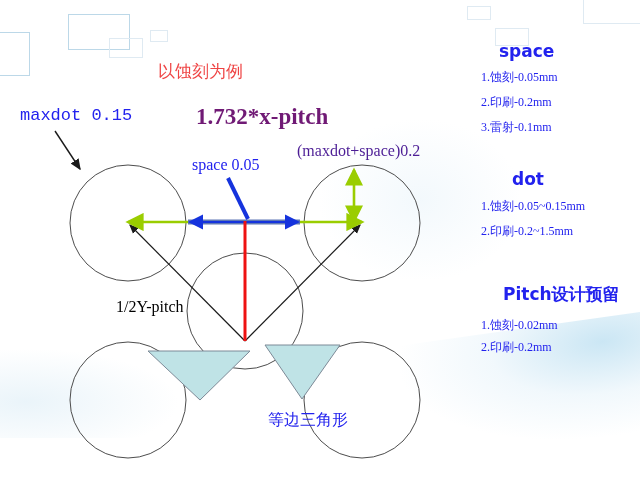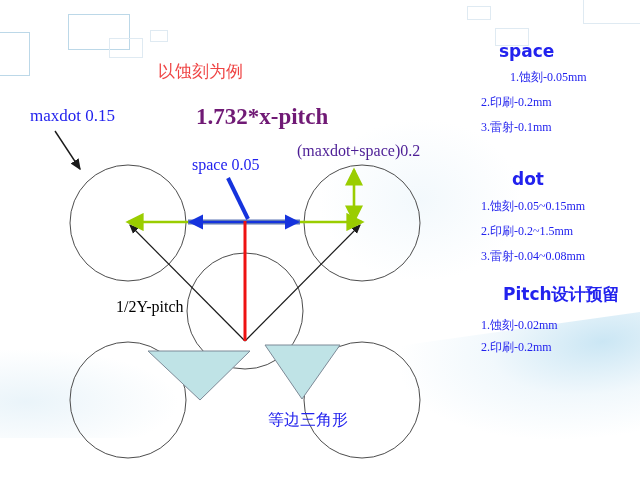--- a/index.html
+++ b/index.html
@@ -64,22 +64,23 @@
   }
   .t-blue   { color: #2222ee; }
 
   .lbl-example {
     left: 158px; top: 62px;
     font-size: 17px;
     color: #ef4444;
     font-family: "DejaVu Sans", sans-serif;
   }
   .lbl-maxdot {
-    left: 30px; top: 106px;
+    left: 20px; top: 106px;
     font-size: 17px;
+    font-family: Liberation Mono, monospace;
   }
   .lbl-pitchmul {
     left: 196px; top: 104px;
     font-size: 23px;
     color: #701a75;
     font-weight: bold;
   }
   .lbl-space005 {
     left: 192px; top: 156px;
     font-size: 16px;
@@ -212,27 +213,26 @@
     <span class="t-blue">space 0.05</span>
   </div>
 
   <div class="lbl lbl-maxspace">(maxdot+space)0.2</div>
 
   <div class="lbl lbl-halfy">1/2Y-pitch</div>
 
   <div class="lbl lbl-tri-right">等边三角形</div>
 
   <div class="rc-head" style="left:499px; top:41px;">space</div>
-  <div class="rc-item" style="left:510px; top:69px;">1.蚀刻-0.05mm</div>
+  <div class="rc-item" style="left:481px; top:69px;">1.蚀刻-0.05mm</div>
   <div class="rc-item" style="left:481px; top:94px;">2.印刷-0.2mm</div>
   <div class="rc-item" style="left:481px; top:119px;">3.雷射-0.1mm</div>
 
   <div class="rc-head" style="left:512px; top:169px;">dot</div>
   <div class="rc-item" style="left:481px; top:198px;text-align:center;">1.蚀刻-0.05~0.15mm</div>
   <div class="rc-item" style="left:481px; top:223px;">2.印刷-0.2~1.5mm</div>
-  <div class="rc-item" style="left:481px; top:248px;">3.雷射-0.04~0.08mm</div>
 
   <div class="rc-head" style="left:503px; top:283px;">Pitch设计预留</div>
   <div class="rc-item" style="left:481px; top:317px;">1.蚀刻-0.02mm</div>
   <div class="rc-item" style="left:481px; top:339px;">2.印刷-0.2mm</div>
 
 
 </div>
 
 </body></html>

